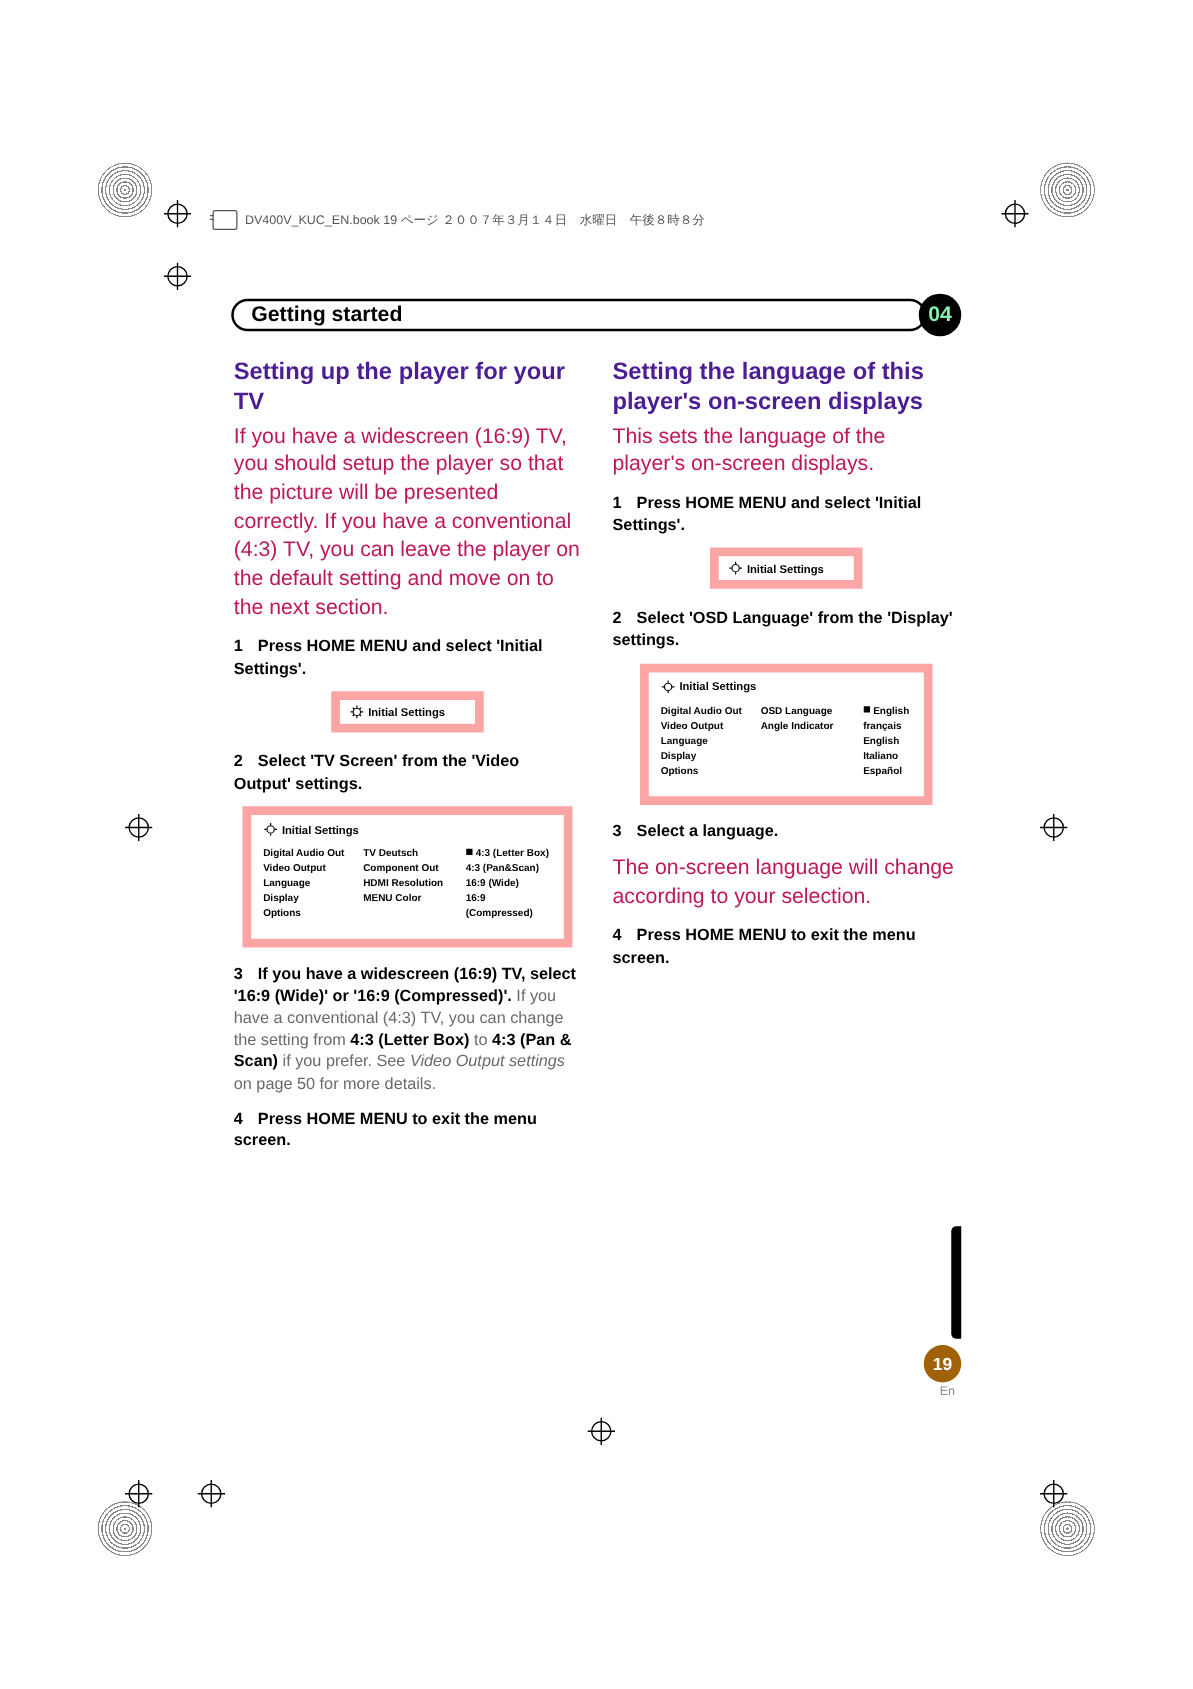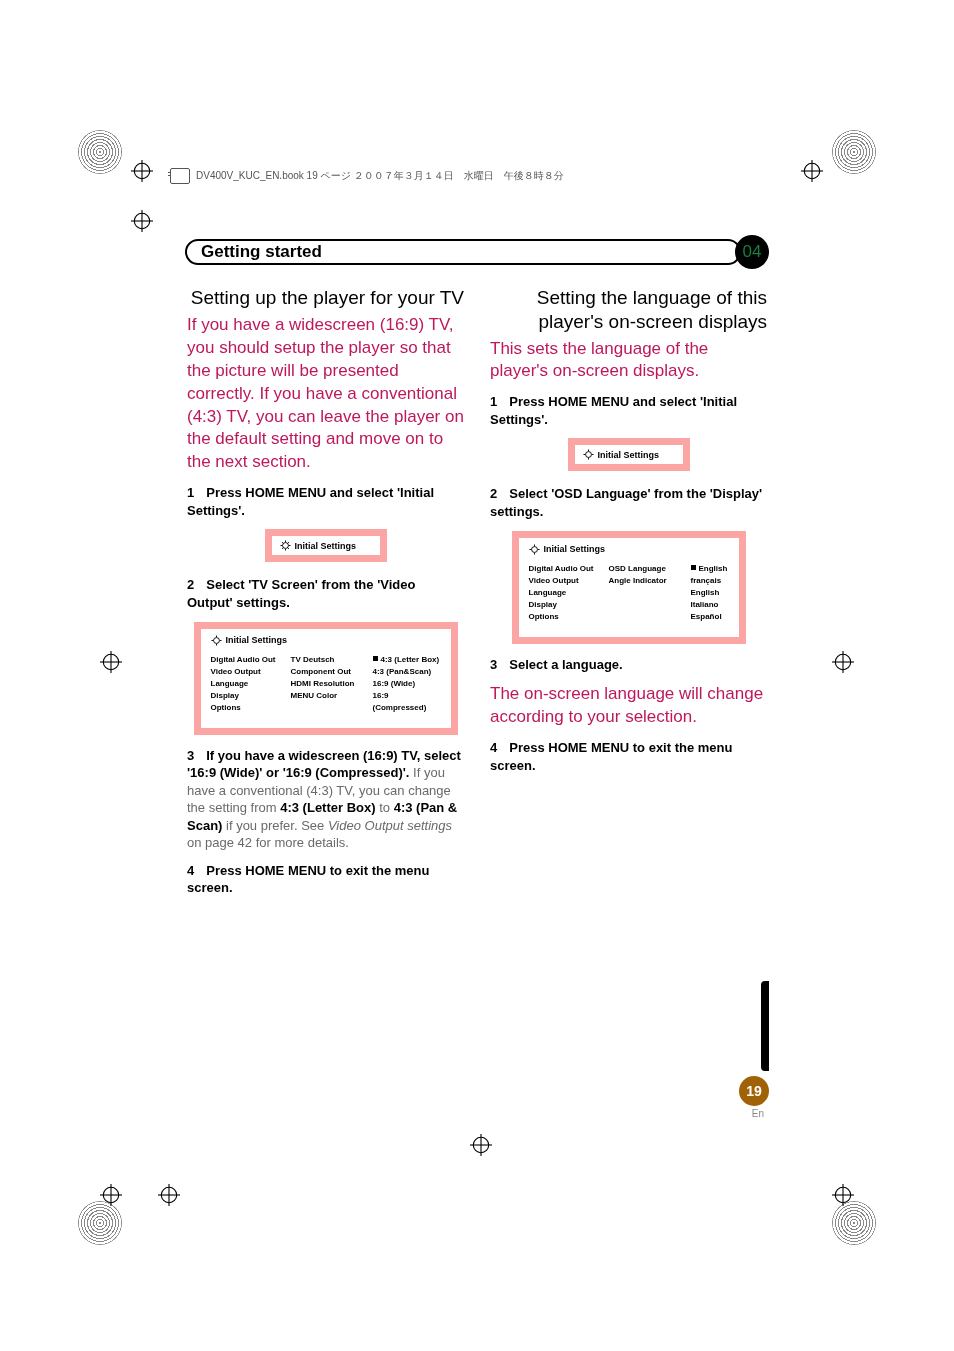--- a/index.html
+++ b/index.html
@@ -91,47 +91,46 @@
   .chapter-title {
     font-size: 17px;
     font-weight: bold;
     color: #000;
   }
   .chapter-line { flex: 1; }
   .chap-badge {
     width: 34px;
     height: 34px;
     background: #000;
-    color: #15803d;
+    color: #86efac;
     border-radius: 50%;
     display: flex;
     align-items: center;
     justify-content: center;
     font-size: 17px;
-    font-weight: normal;
+    font-weight: bold;
     margin-left: -6px;
   }
 
   .content {
     position: absolute;
     top: 286px;
     left: 187px;
     right: 187px;
     display: flex;
     gap: 26px;
   }
   .col { flex: 1; min-width: 0; }
 
   h2.section {
-    color: #000000;
+    color: #4c1d95;
     font-size: 19px;
-    font-weight: normal;
+    font-weight: bold;
     line-height: 1.25;
     margin: 0 0 4px 0;
-    text-align: right;
   }
   p.body {
     color: #be185d;
     font-size: 17px;
     line-height: 1.35;
     margin: 0 0 10px 0;
   }
   p.step {
     color: #000;
     font-size: 13px;
@@ -377,21 +376,21 @@
           <div class="ui-row">4:3 (Pan&amp;Scan)</div>
           <div class="ui-row">16:9 (Wide)</div>
           <div class="ui-row">16:9 (Compressed)</div>
         </div>
       </div>
     </div>
 
     <p class="step">
       <span class="num">3</span><span class="bold">If you have a widescreen (16:9) TV, select '16:9 (Wide)' or '16:9 (Compressed)'.</span>
       <span class="follow">
-        <span>If you have a conventional (4:3) TV, you can change the setting from </span><span class="bold" style="color:#000">4:3 (Letter Box)</span><span> to </span><span class="bold" style="color:#000">4:3 (Pan &amp; Scan)</span><span> if you prefer. See </span><span class="it">Video Output settings</span><span> on page 42 for more details.</span>
+        <span>If you have a conventional (4:3) TV, you can change the setting from </span><span class="bold" style="color:#000">4:3 (Letter Box)</span><span> to </span><span class="bold" style="color:#000">4:3 (Pan &amp; Scan)</span><span> if you prefer. See </span><span class="it">Video Output settings</span><span> on page 50 for more details.</span>
       </span>
     </p>
 
     <p class="step">
       <span class="num">4</span><span class="bold">Press HOME MENU to exit the menu screen.</span>
     </p>
   </div>
 
   <div class="col">
     <h2 class="section">Setting the language of this player's on-screen displays</h2>

